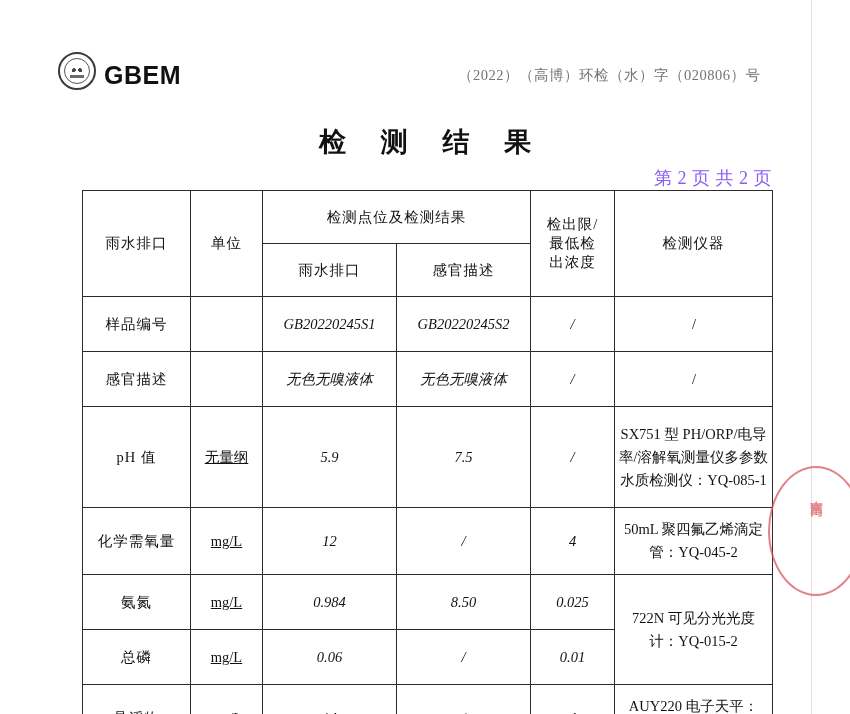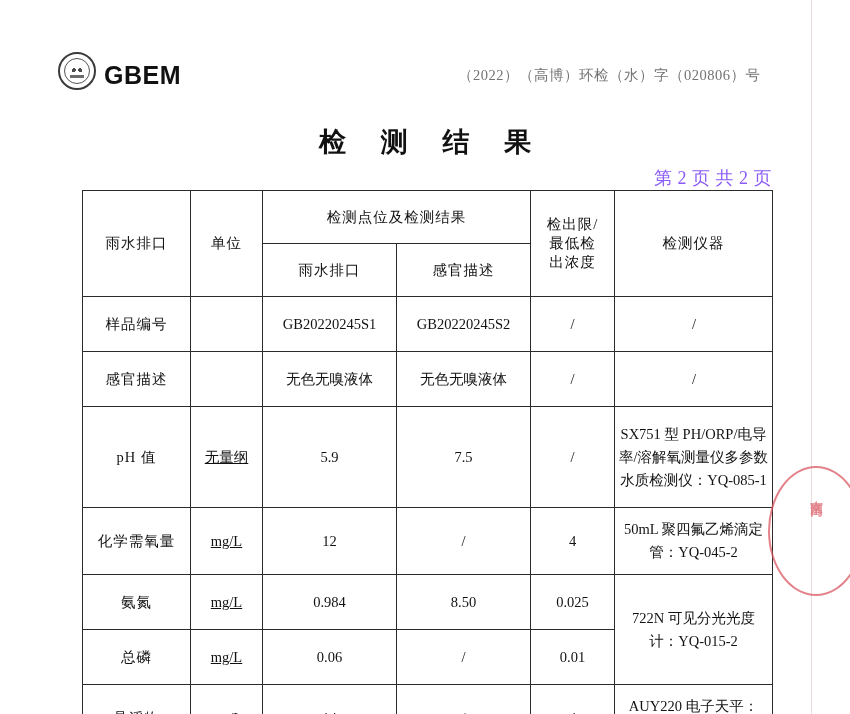--- a/index.html
+++ b/index.html
@@ -159,21 +159,21 @@
     line-height: 23px;
     text-align: left;
     padding-left: 8px;
     padding-right: 4px;
   }
   .instr-cell.centered {
     text-align: center;
     padding-left: 4px;
   }
   .unit-cell { font-size: 13.5px; text-decoration: underline; }
-  .num-cell { font-size: 14.5px; }
+  .num-cell { font-size: 14.5px; font-style: italic; }
   .small-title { font-size: 14.5px; letter-spacing: 1px; }
 
   
   .seal {
     position: absolute;
     right: -14px;
     top: 466px;
     width: 96px;
     height: 130px;
     border-radius: 50%;

